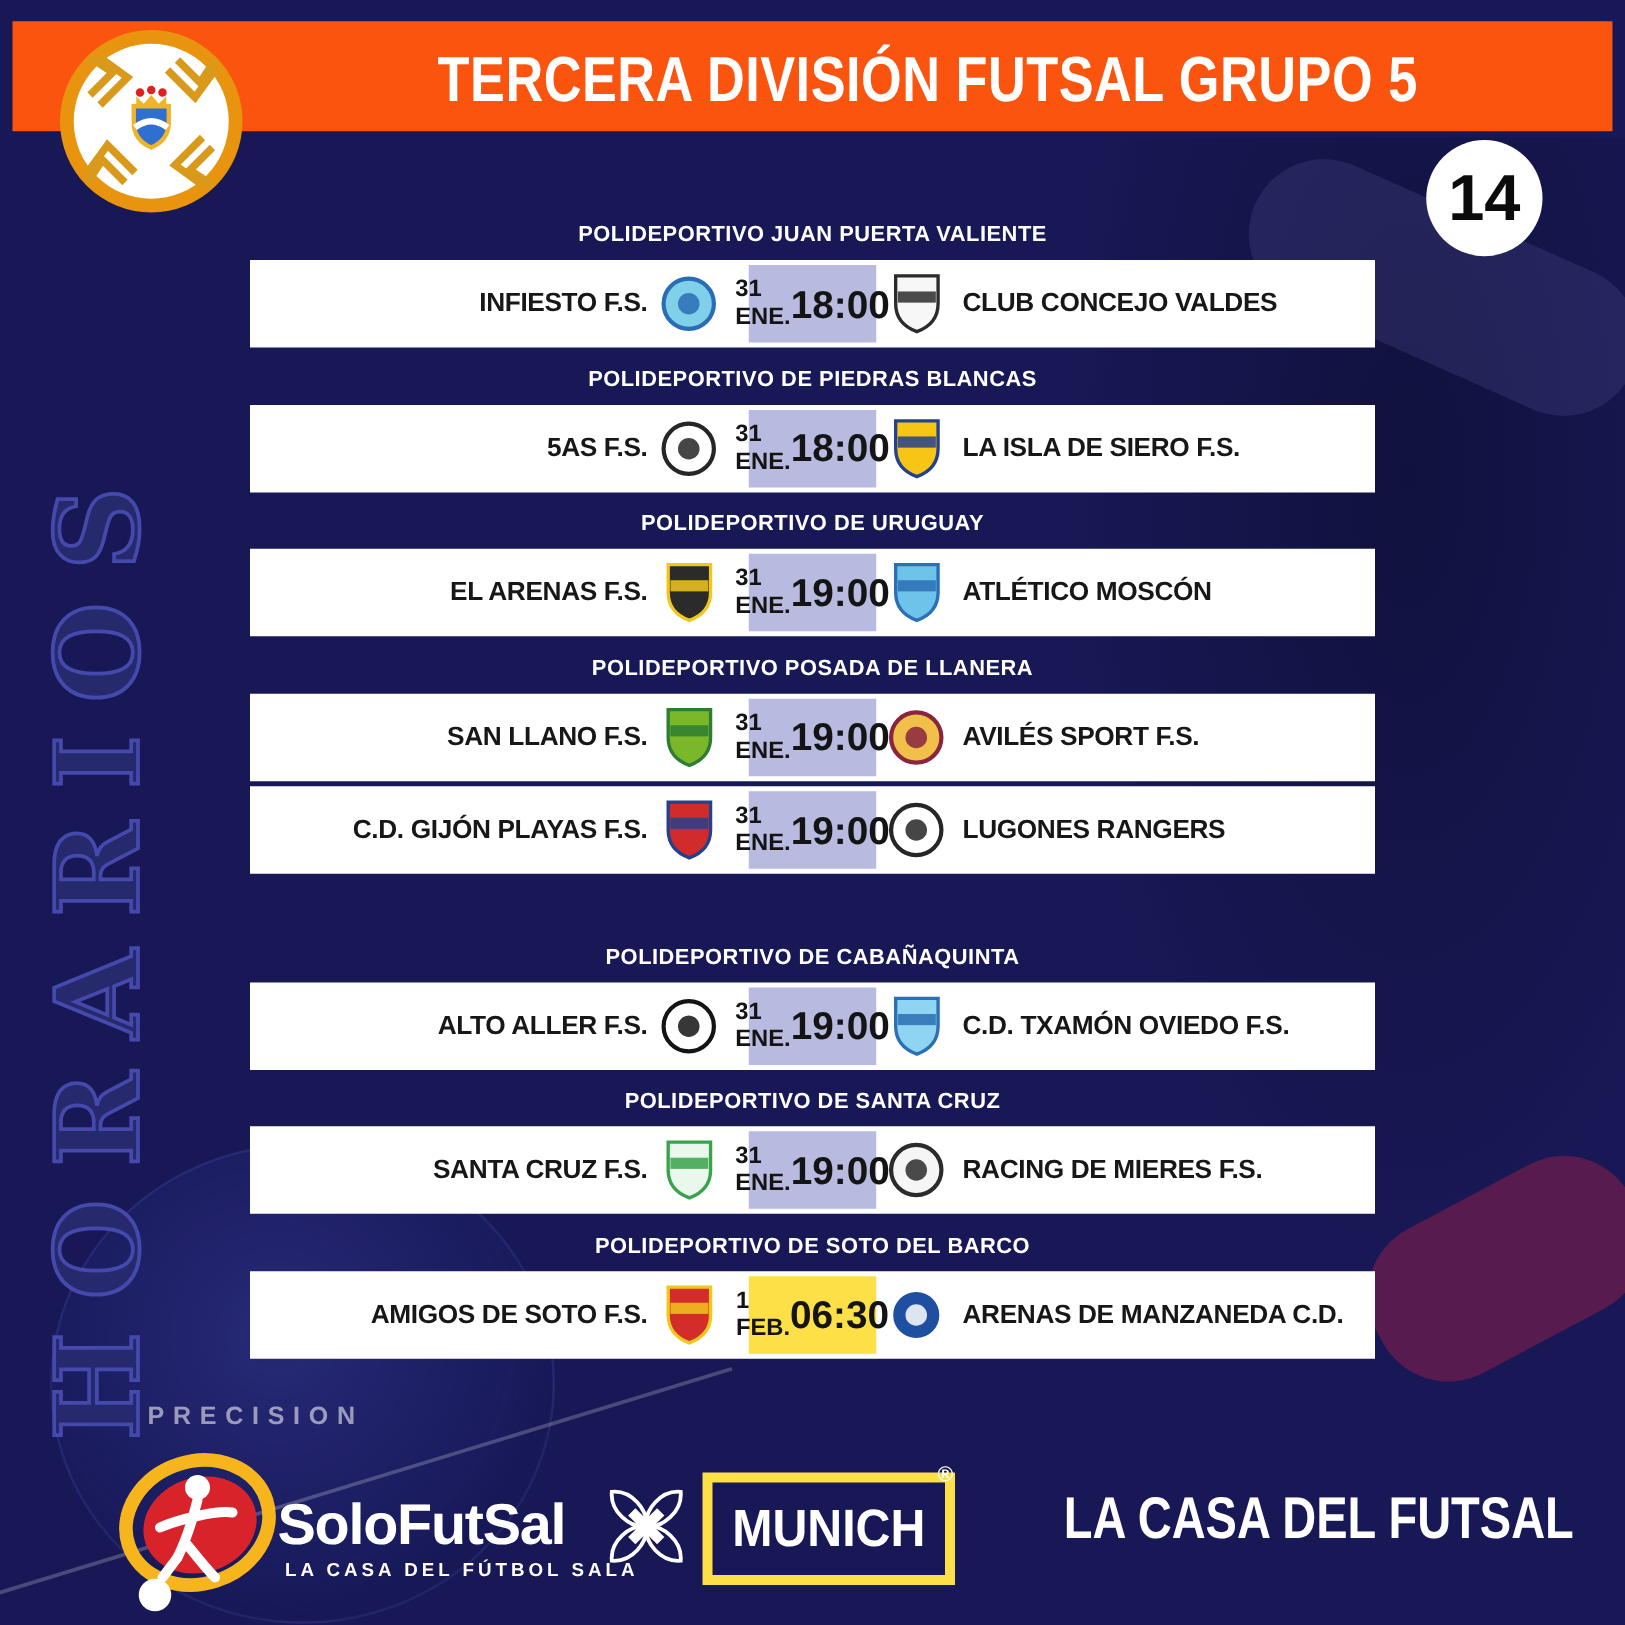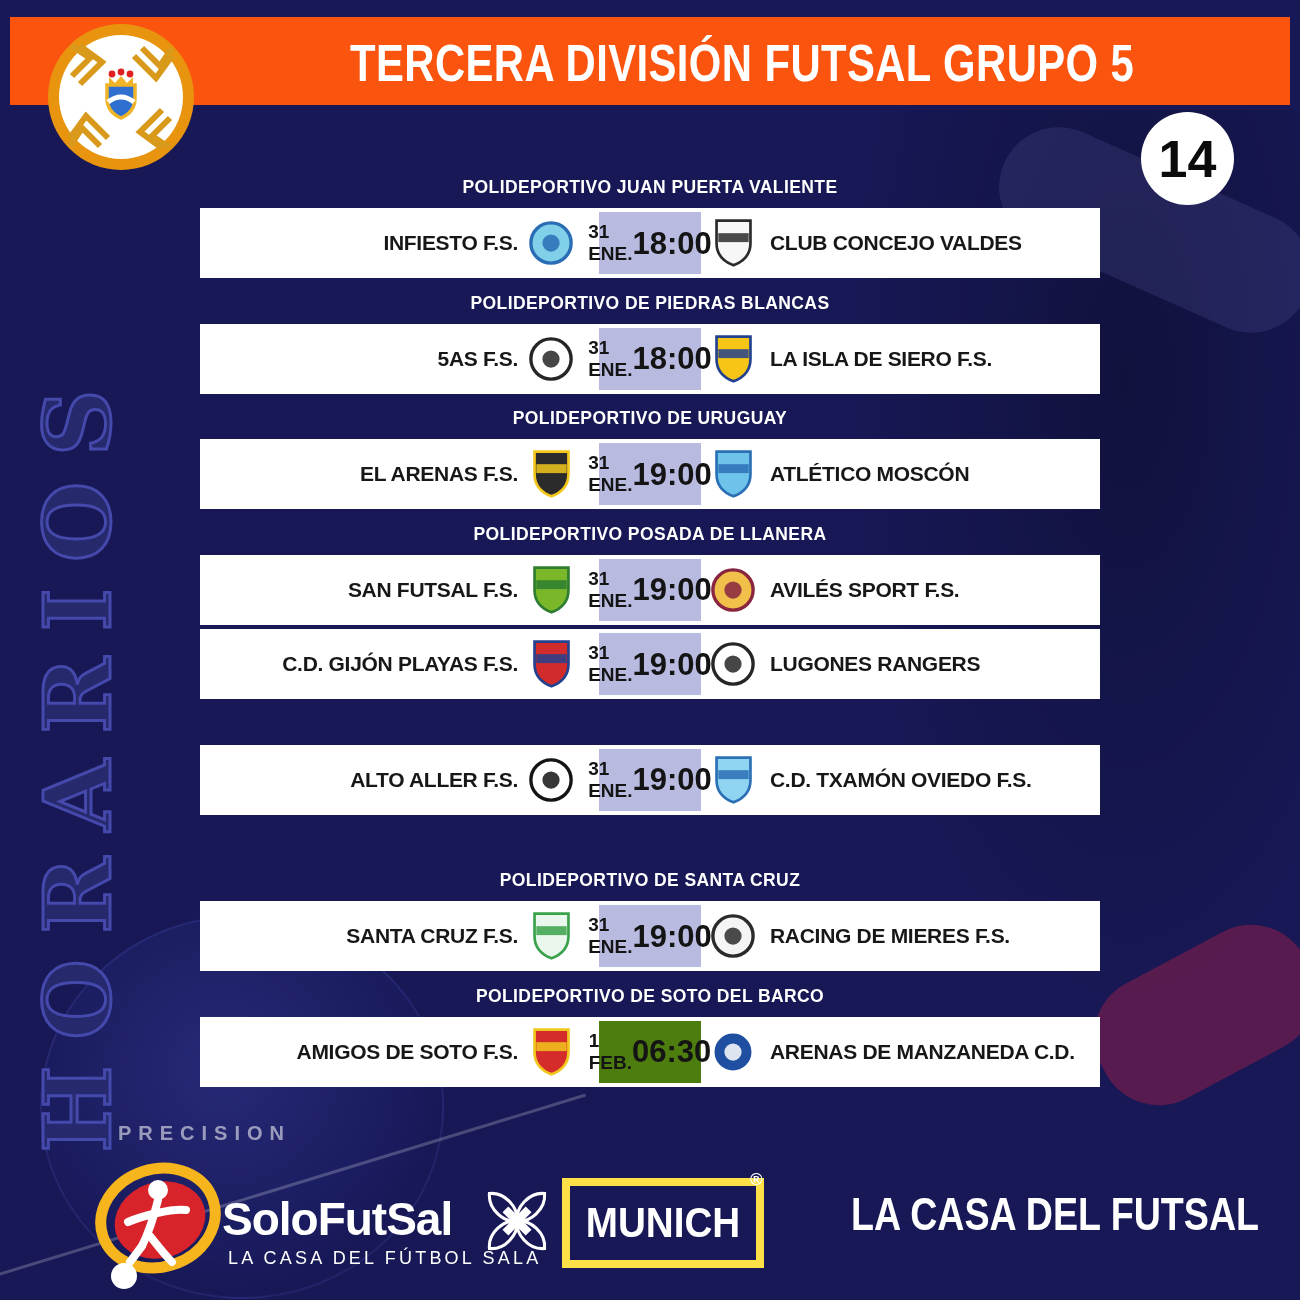--- a/index.html
+++ b/index.html
@@ -57,21 +57,21 @@
   .home-badge{left:327px;}
   .away-badge{left:509px;}
   .time-box{position:absolute;left:399px;top:50%;transform:translateY(-50%);
     width:102px;height:62px;display:flex;flex-direction:row;align-items:center;justify-content:center;}
   .match-date{color:#141414;font-size:19px;font-weight:bold;line-height:22px;}
   .match-time{color:#141414;font-size:31px;font-weight:bold;line-height:33px;}
   
   .footer{position:absolute;left:0;top:1150px;width:1300px;height:150px;}
   .sfs-mark{position:absolute;left:92px;top:8px;width:140px;height:136px;}
   .sfs-name{position:absolute;left:222px;top:42px;color:#ffffff;font-size:46px;font-weight:bold;letter-spacing:-1px;}
-  .sfs-tagline{position:absolute;left:228px;top:98px;color:#ffffff;font-size:18px;font-weight:normal;letter-spacing:3.2px;white-space:nowrap;}
+  .sfs-tagline{position:absolute;left:228px;top:98px;color:#ffffff;font-size:15px;font-weight:bold;letter-spacing:3.2px;white-space:nowrap;}
   .munich-x{position:absolute;left:484px;top:30px;width:66px;height:82px;}
   .munich-box{position:absolute;left:562px;top:28px;width:186px;height:74px;border:8px solid #fde047;
     display:flex;align-items:center;justify-content:center;}
   .munich-name{color:#ffffff;font-size:42px;font-weight:bold;letter-spacing:0px;transform:scaleX(0.92);}
   .munich-reg{position:absolute;left:750px;top:20px;color:#ffffff;font-size:17px;font-weight:bold;}
   .slogan{position:absolute;left:800px;top:36px;width:420px;text-align:center;
     color:#ffffff;font-size:47px;font-weight:bold;white-space:nowrap;}
   .slogan .squeeze{display:inline-block;transform:scaleX(0.8);}
 </style>
 </head>
@@ -204,21 +204,21 @@
           </div>
         <div class="team-name away-name">ATLÉTICO MOSCÓN</div>
       </div>
     </div>
 
     <div class="match-section">
       <div class="venue-row">
         <div class="venue-title">POLIDEPORTIVO POSADA DE LLANERA</div>
       </div>
       <div class="match-card">
-        <div class="team-name home-name">SAN FUTSAL F.S.</div>
+        <div class="team-name home-name">SAN LLANO F.S.</div>
         <div class="badge home-badge">
             <svg viewBox="0 0 48 56" width="43" height="50">
               <path d="M5 3 H43 V28 Q43 46 24 53 Q5 46 5 28 Z" fill="#7ab82a" stroke="#2e7d32" stroke-width="3"></path>
               <rect x="7" y="17" width="34" height="10" fill="#2e7d32" opacity="0.85"></rect>
             </svg>
           </div>
         <div class="time-box" style="background: rgb(184, 186, 224);">
           <div class="match-date">31 ENE.</div>
           <div class="match-time">19:00</div>
         </div>
@@ -249,20 +249,23 @@
             <svg viewBox="0 0 48 48" width="46" height="46">
               <circle cx="24" cy="24" r="21" fill="#ffffff" stroke="#262626" stroke-width="3.5"></circle>
               <circle cx="24" cy="24" r="9" fill="#262626" opacity="0.85"></circle>
             </svg>
           </div>
         <div class="team-name away-name">LUGONES RANGERS</div>
       </div>
     </div>
 
     <div class="match-section">
+      <div class="venue-row">
+        <div class="venue-title">POLIDEPORTIVO DE CABAÑAQUINTA</div>
+      </div>
       <div class="match-card">
         <div class="team-name home-name">ALTO ALLER F.S.</div>
         <div class="badge home-badge">
             <svg viewBox="0 0 48 48" width="46" height="46">
               <circle cx="24" cy="24" r="21" fill="#ffffff" stroke="#141414" stroke-width="3.5"></circle>
               <circle cx="24" cy="24" r="9" fill="#141414" opacity="0.85"></circle>
             </svg>
           </div>
         <div class="time-box" style="background: rgb(184, 186, 224);">
           <div class="match-date">31 ENE.</div>
@@ -309,21 +312,21 @@
         <div class="venue-title">POLIDEPORTIVO DE SOTO DEL BARCO</div>
       </div>
       <div class="match-card">
         <div class="team-name home-name">AMIGOS DE SOTO F.S.</div>
         <div class="badge home-badge">
             <svg viewBox="0 0 48 56" width="43" height="50">
               <path d="M5 3 H43 V28 Q43 46 24 53 Q5 46 5 28 Z" fill="#d42b2b" stroke="#f2c71c" stroke-width="3"></path>
               <rect x="7" y="17" width="34" height="10" fill="#f2c71c" opacity="0.85"></rect>
             </svg>
           </div>
-        <div class="time-box" style="background: #4d7c0f;">
+        <div class="time-box" style="background: #fde047;">
           <div class="match-date">1 FEB.</div>
           <div class="match-time">06:30</div>
         </div>
         <div class="badge away-badge">
             <svg viewBox="0 0 48 48" width="46" height="46">
               <circle cx="24" cy="24" r="21" fill="#1f4fa0" stroke="#ffffff" stroke-width="3.5"></circle>
               <circle cx="24" cy="24" r="9" fill="#ffffff" opacity="0.85"></circle>
             </svg>
           </div>
         <div class="team-name away-name">ARENAS DE MANZANEDA C.D.</div>

